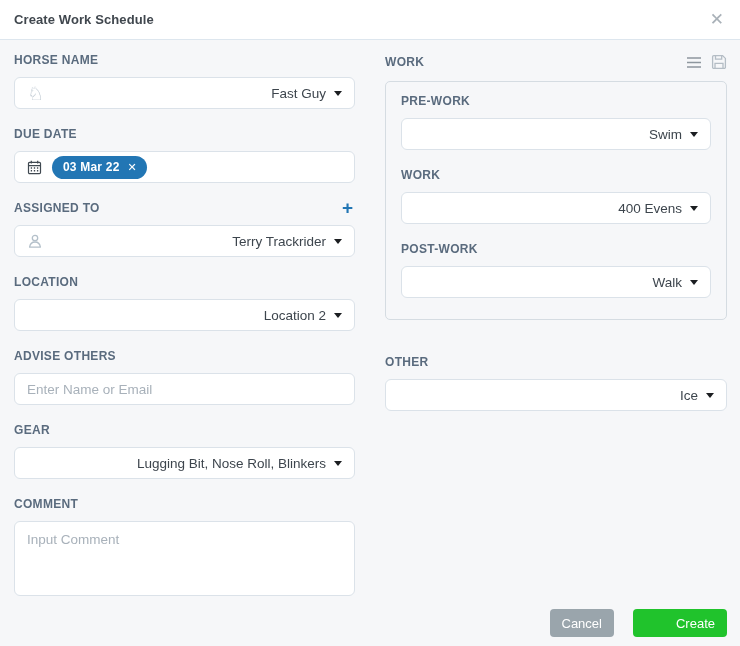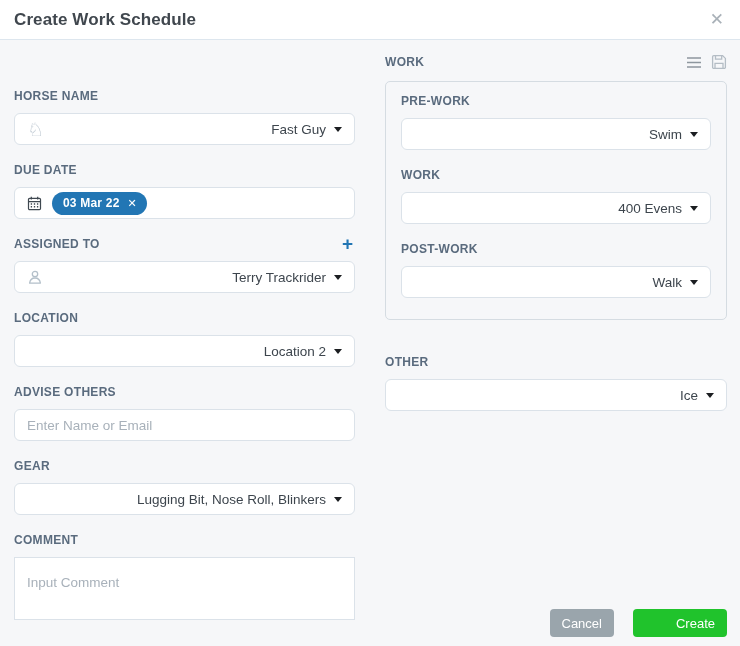--- a/index.html
+++ b/index.html
@@ -11,31 +11,31 @@
     overflow: hidden;
   }
   .modal { width: 740px; height: 646px; position: relative; display: flex; flex-direction: column; }
 
   
   .modal-header {
     height: 40px; background: #ffffff; border-bottom: 1px solid #dde6ee;
     display: flex; align-items: center; justify-content: space-between;
     padding: 0 16px 0 14px; flex: 0 0 auto;
   }
-  .modal-title { font-size: 17px; font-weight: bold; color: #40474e; letter-spacing: 0.1px; }
+  .modal-title { font-size: 13px; font-weight: bold; color: #40474e; letter-spacing: 0.1px; }
   .close-btn {
     font-size: 17px; color: #a9b1b8; cursor: pointer; line-height: 1;
     background: none; border: none; font-family: inherit; font-weight: bold;
   }
 
   
   .modal-body {
     flex: 1; display: flex; gap: 30px; padding: 14px 13px 0 14px; overflow: hidden;
   }
-  .col-left { width: 341px; flex: 0 0 341px; margin-top: 36px; }
+  .col-left { width: 341px; flex: 0 0 341px; }
   .col-right { flex: 1; }
 
   .field-group { margin-top: 19px; }
   .field-group:first-child { margin-top: 0; }
 
   .field-label {
     font-size: 12px; font-weight: bold; color: #5a6b7e; letter-spacing: 0.3px;
     margin-bottom: 11px; line-height: 12px;
   }
   .label-row { display: flex; align-items: center; justify-content: space-between; margin-bottom: 11px; }
@@ -54,22 +54,22 @@
   }
   .combo .lead-icon { margin-right: 10px; display: flex; align-items: center; flex: 0 0 auto; }
 
   .horse-glyph { font-size: 19px; color: #b9c4ce; line-height: 1; font-family: "DejaVu Sans", sans-serif; }
 
   .text-input { cursor: text; }
   input.text-input, textarea.text-area { font-family: inherit; outline: none; }
   input.text-input::placeholder, textarea.text-area::placeholder { color: #a8b1ba; opacity: 1; }
 
   .text-area {
-    width: 100%; height: 63px; background: #ffffff; border: 1px solid #dbe2e9;
-    border-radius: 0; padding: 17px 12px; font-size: 13.5px; color: #3d454d; resize: none;
+    width: 100%; height: 75px; background: #ffffff; border: 1px solid #dbe2e9;
+    border-radius: 6px; padding: 10px 12px; font-size: 13.5px; color: #3d454d; resize: none;
   }
 
   
   .date-chip {
     background: #2276b4; color: #ffffff; border-radius: 14px; height: 23px;
     display: inline-flex; align-items: center; gap: 8px; padding: 0 10px 0 11px;
     font-size: 12px; font-weight: bold; letter-spacing: 0.2px;
   }
   .chip-x { font-size: 11px; font-weight: bold; cursor: pointer; line-height: 1; }
 

